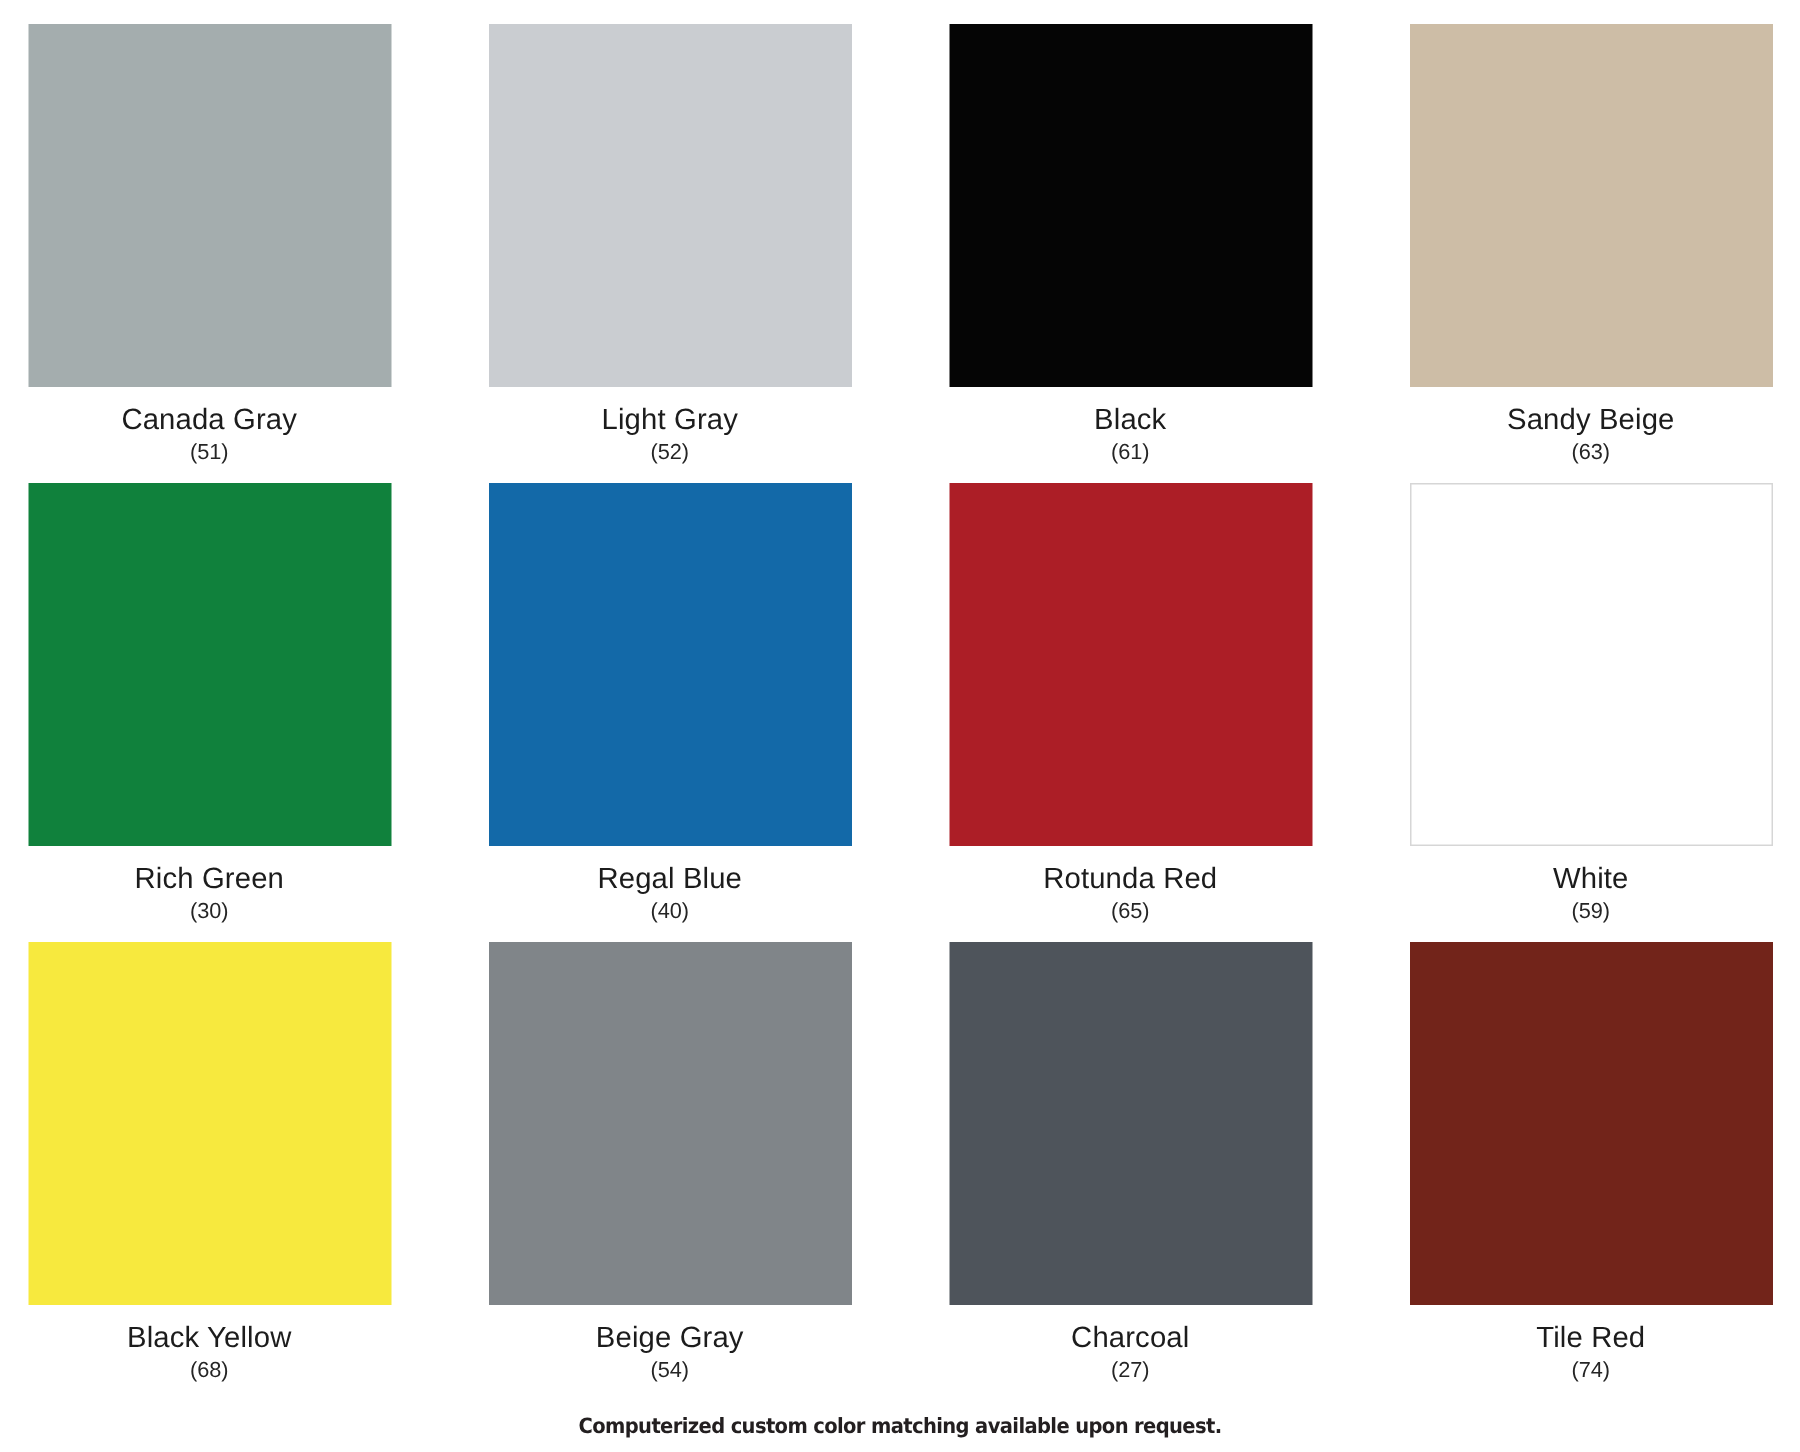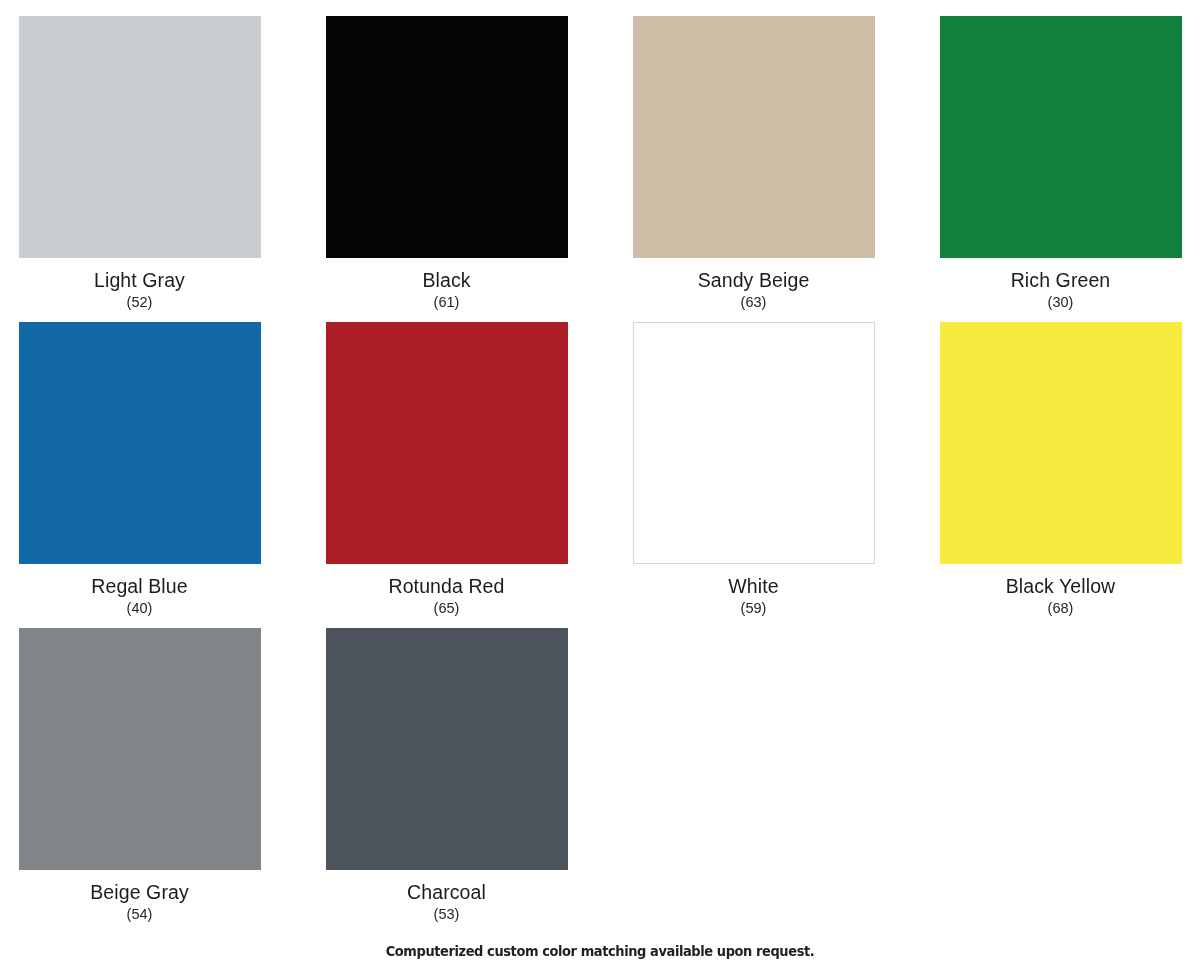--- a/index.html
+++ b/index.html
@@ -86,20 +86,25 @@
     transform: scaleX(0.93);
   }
 </style>
 </head>
 <body>
 
 <div class="palette-page">
 
   <div class="swatch-grid">
       <div class="swatch-cell">
+        <div class="swatch-chip" style="background: rgb(164, 173, 174);"></div>
+        <div class="swatch-name">Canada Gray</div>
+        <div class="swatch-code">(51)</div>
+      </div>
+      <div class="swatch-cell">
         <div class="swatch-chip" style="background: rgb(202, 205, 209);"></div>
         <div class="swatch-name">Light Gray</div>
         <div class="swatch-code">(52)</div>
       </div>
       <div class="swatch-cell">
         <div class="swatch-chip" style="background: rgb(5, 5, 5);"></div>
         <div class="swatch-name">Black</div>
         <div class="swatch-code">(61)</div>
       </div>
       <div class="swatch-cell">
@@ -133,19 +138,24 @@
         <div class="swatch-code">(68)</div>
       </div>
       <div class="swatch-cell">
         <div class="swatch-chip" style="background: rgb(128, 133, 137);"></div>
         <div class="swatch-name">Beige Gray</div>
         <div class="swatch-code">(54)</div>
       </div>
       <div class="swatch-cell">
         <div class="swatch-chip" style="background: rgb(78, 84, 91);"></div>
         <div class="swatch-name">Charcoal</div>
-        <div class="swatch-code">(53)</div>
+        <div class="swatch-code">(27)</div>
+      </div>
+      <div class="swatch-cell">
+        <div class="swatch-chip" style="background: rgb(114, 36, 26);"></div>
+        <div class="swatch-name">Tile Red</div>
+        <div class="swatch-code">(74)</div>
       </div>
     </div>
 
   <div class="footer-note">Computerized custom color matching available upon request.</div>
 
 </div>
 
 </body></html>

